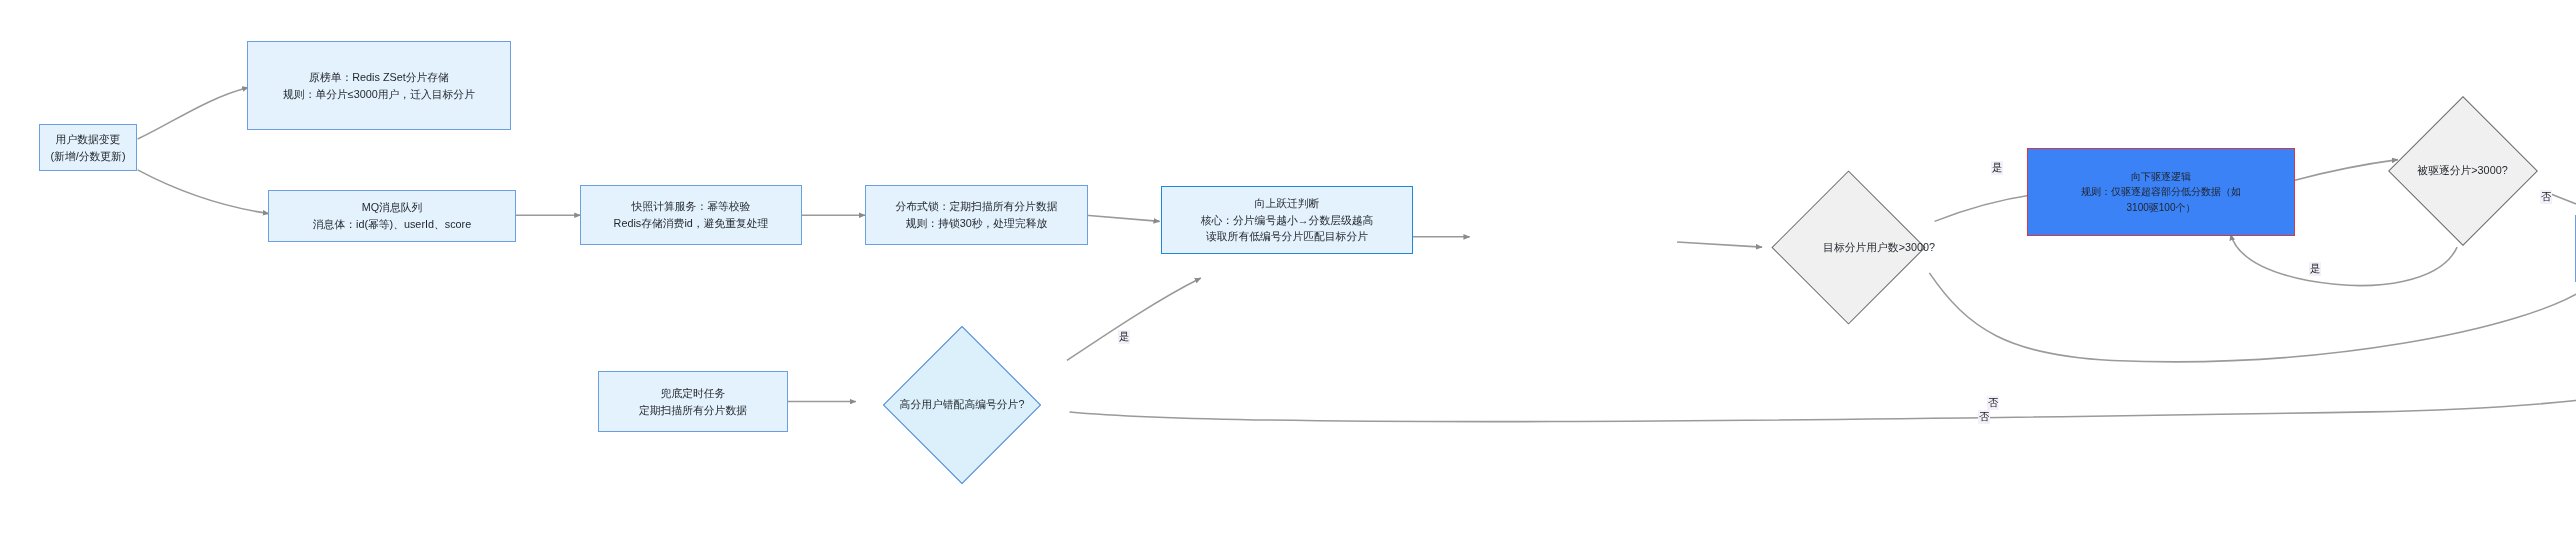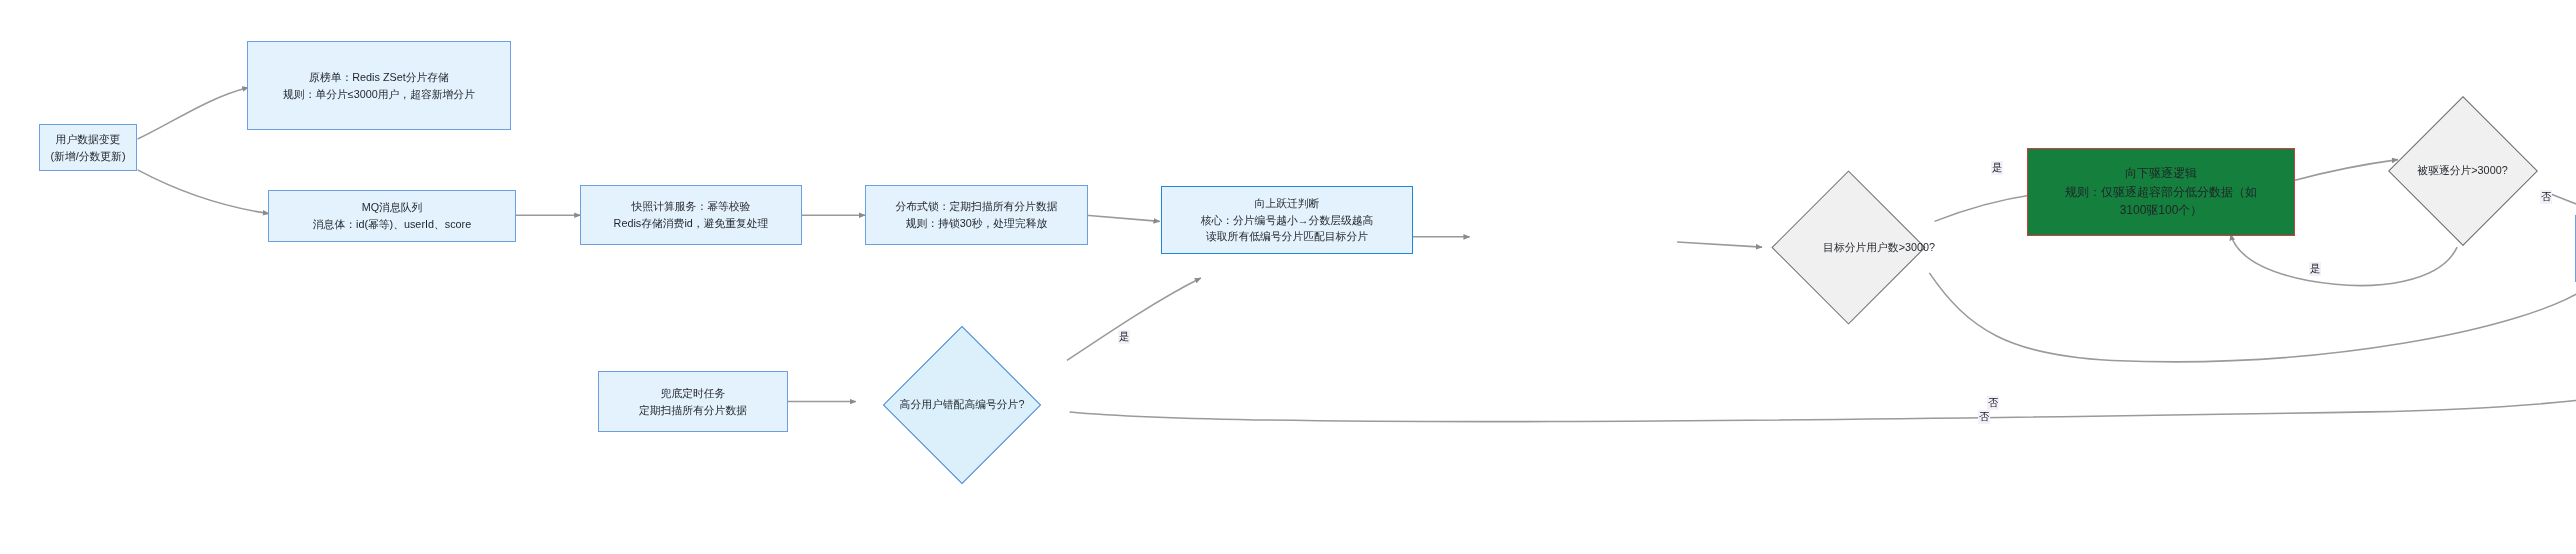--- a/index.html
+++ b/index.html
@@ -21,23 +21,23 @@
     z-index:2;
   }
   .proc{
     background:#e4f2fd;
     border:1px solid #6c9fe0;
     font-size:10.8px;
     padding:3.1px 5.2px;
   }
   .proc.accent{border-color:#1e88d8;}
   .danger{
-    background:#15803d;
+    background:#3b82f6;
     border:1.5px solid #d33a42;
-    font-size:12px;
+    font-size:10px;
     padding:3.1px 5.2px;
     color:#1f2329;
   }
   .decision-wrap{
     position:absolute;
     z-index:2;
     display:flex;align-items:center;justify-content:center;
   }
   .decision-shape{
     position:absolute;left:0;top:0;width:100%;height:100%;
@@ -109,21 +109,21 @@
       <path d="M2070,700 C2160,640 2250,580 2330,540"></path>
 
       <path d="M2075,800 C2400,830 3400,820 4600,800 C5200,790 5480,700 5590,612"></path>
     </g>
   </svg>
 
   <div class="node proc" style="left:39px;top:124px;width:98px;height:47px;">用户数据变更
 (新增/分数更新)</div>
 
   <div class="node proc" style="left:247px;top:41px;width:264px;height:89px;">原榜单：Redis ZSet分片存储
-规则：单分片≤3000用户，超容新增分片</div>
+规则：单分片≤3000用户，迁入目标分片</div>
 
   <div class="node proc" style="left:580px;top:185px;width:222px;height:60px;">快照计算服务：幂等校验
 Redis存储消费id，避免重复处理</div>
 
   <div class="node proc" style="left:268px;top:190px;width:248px;height:52px;">MQ消息队列
 消息体：id(幂等)、userId、score</div>
 
   <div class="node proc" style="left:865px;top:185px;width:223px;height:60px;">分布式锁：定期扫描所有分片数据
 规则：持锁30秒，处理完释放</div>
 

